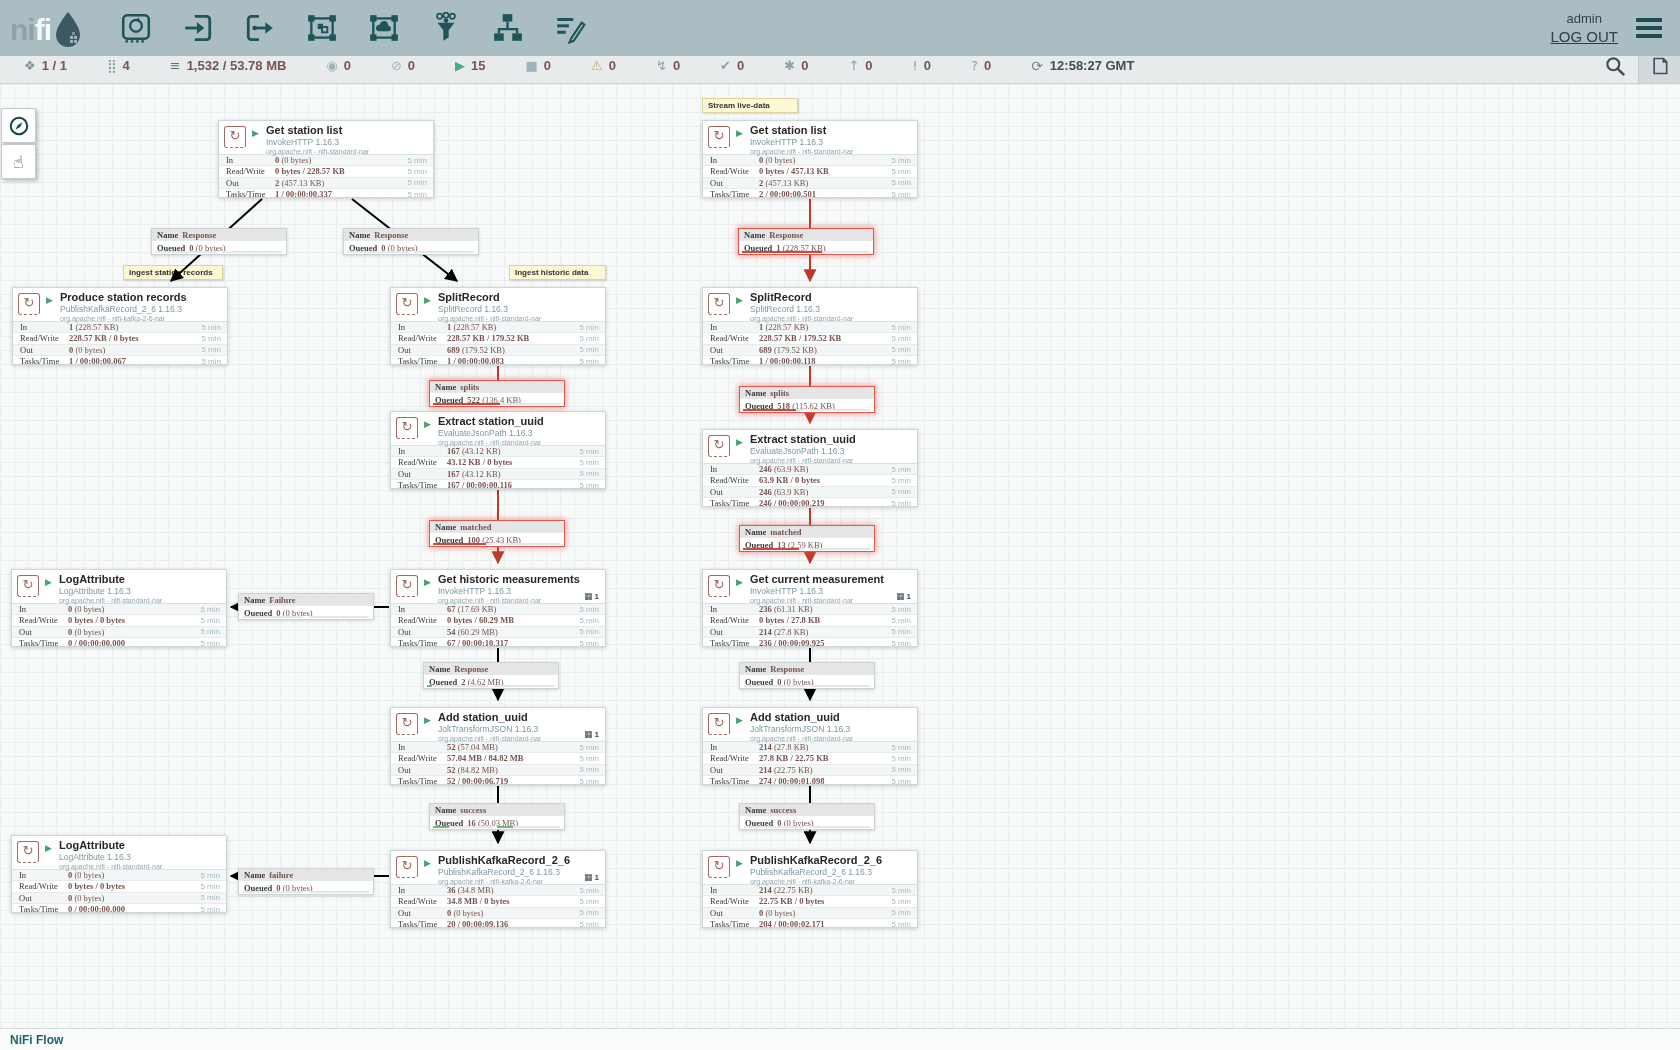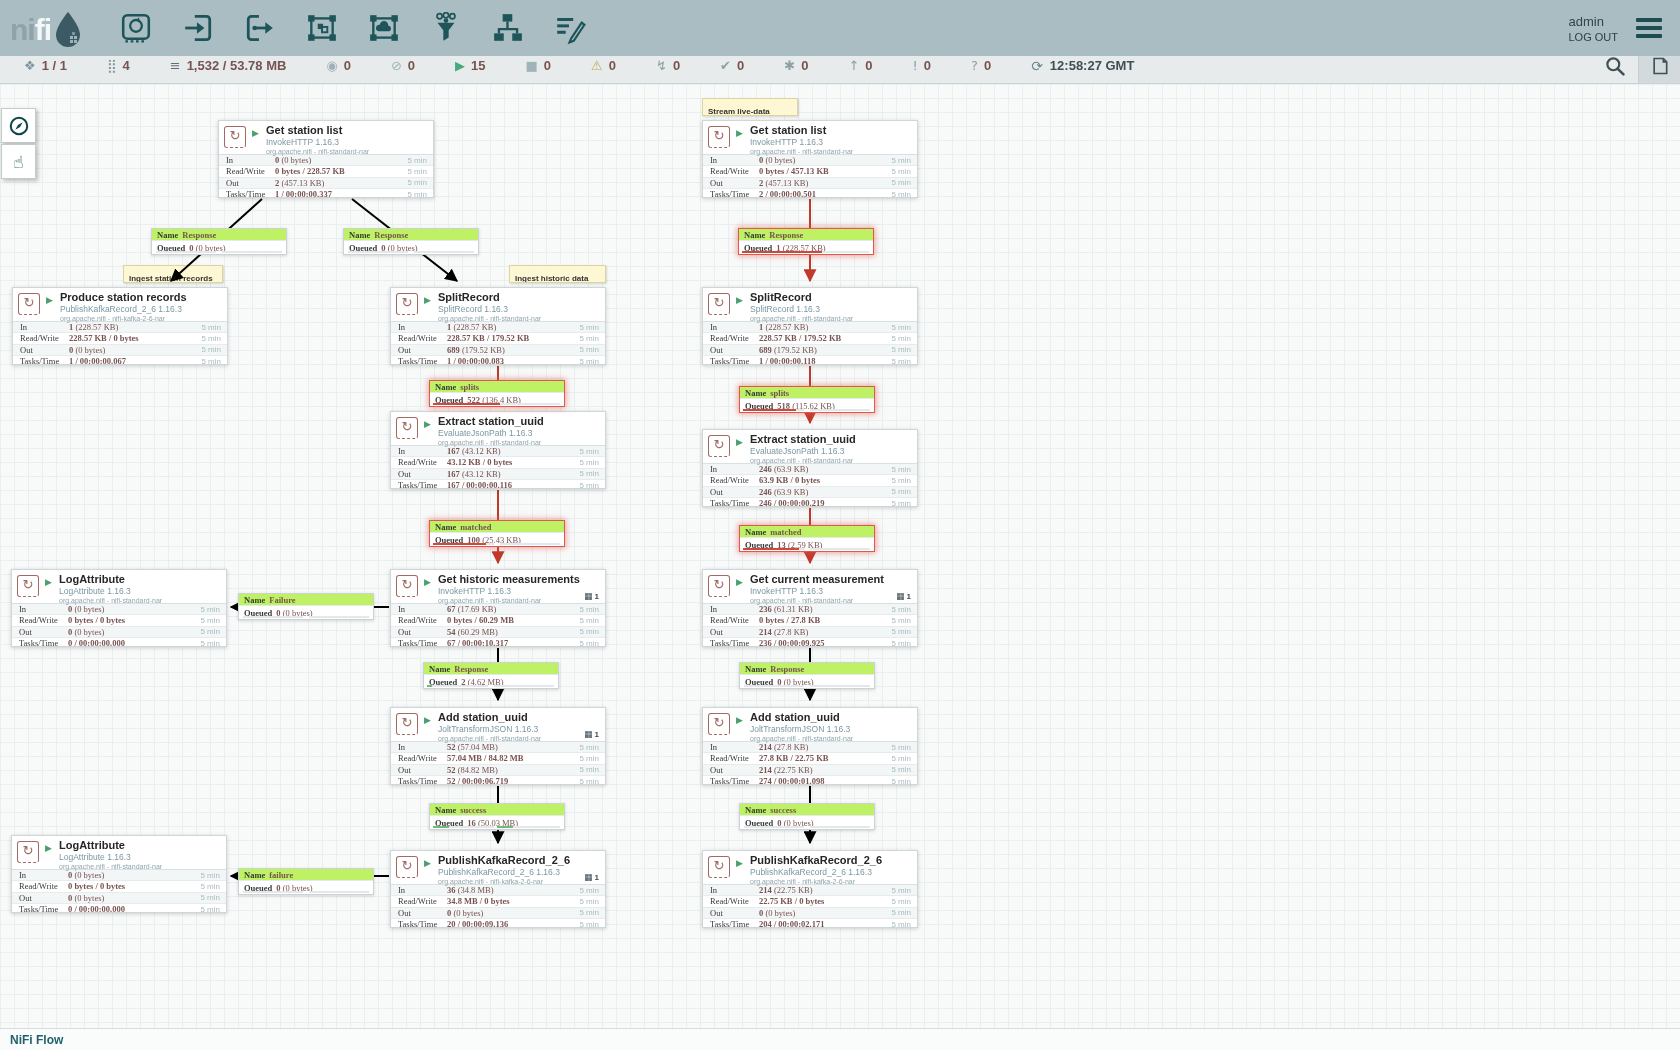--- a/index.html
+++ b/index.html
@@ -10,23 +10,23 @@
   #header { position:absolute; left:0; top:0; width:1680px; height:56px;
     background:#aabdc2; display:flex; align-items:center; z-index:20; }
   #logo { display:flex; align-items:flex-end; margin-left:10px; height:40px; }
   #logo .ni { font-size:30px; font-weight:bold; color:#90a2a8; letter-spacing:-1px; line-height:36px;}
   #logo .fi { font-size:30px; font-weight:bold; color:#f5f8f8; letter-spacing:-1px; line-height:36px;}
   #logo svg { margin-left:2px; }
   #component-toolbar { display:flex; align-items:center; gap:28px; margin-left:36px; }
   #component-toolbar .tool { width:34px; height:34px; display:flex; align-items:center;
     justify-content:center; cursor:grab; }
   #header-right { margin-left:auto; display:flex; align-items:center; margin-right:14px; gap:14px;}
-  #user-block { display:flex; flex-direction:column; align-items:flex-start; }
+  #user-block { display:flex; flex-direction:column; align-items:center; }
   #user-name { font-size:13px; color:#33454c; }
-  #logout-link { font-size:11px; color:#2f4047; cursor:pointer; margin-top:2px;}
+  #logout-link { font-size:15px; color:#2f4047; text-decoration:underline; cursor:pointer; margin-top:2px;}
   #hamburger { display:flex; flex-direction:column; gap:4px; cursor:pointer; padding:4px;}
   #hamburger span { display:block; width:26px; height:4px; background:#1d4d52; border-radius:1px;}
 
   
   #statusbar { position:absolute; left:0; top:48px; width:1680px; height:36px;
     background:#e7ebec; border-bottom:1px solid #c9d2d4; display:flex; align-items:center;
     padding-left:24px; z-index:19; }
   #status-items { display:flex; align-items:center; gap:40px; }
   .sb-item { display:flex; align-items:center; gap:6px; }
   .sb-glyph { font-size:13px; line-height:13px; font-family:"DejaVu Sans",sans-serif; }
@@ -42,21 +42,21 @@
   
   #canvas { position:absolute; left:0; top:84px; width:1680px; height:944px;
     background-color:#f8fafa;
     background-image:linear-gradient(#e9eeee 1px, transparent 1px),
                      linear-gradient(90deg,#e9eeee 1px, transparent 1px);
     background-size:14px 14px; overflow:hidden; }
   #wires { position:absolute; left:0; top:0; z-index:2; pointer-events:none; }
 
   .sticky-label { position:absolute; z-index:1; height:15px; background:#fdf7d3;
     border:1px solid #dcd49f; box-shadow:1px 1px 2px rgba(0,0,0,.15);
-    font-size:8px; font-weight:bold; color:#333; padding:8px 5px; white-space:nowrap;
+    font-size:8px; font-weight:bold; color:#333; padding:2px 5px; white-space:nowrap;
     overflow:hidden; cursor:move; }
 
   .processor { position:absolute; width:216px; height:78px; background:#fff; z-index:3;
     border:1px solid #cfd6d9; box-shadow:0 1px 4px rgba(0,0,0,.18); cursor:move; }
   .phead { position:relative; height:33px; }
   .picon { position:absolute; left:5px; top:5px; width:22px; height:22px;
     border:1.5px solid #a26a60; border-bottom-style:dashed; border-radius:3px;
     color:#a26a60; font-size:13px; line-height:18px; text-align:center;
     font-family:"DejaVu Sans",sans-serif; }
   .prun { position:absolute; left:33px; top:7px; font-size:9px; color:#4aa06d;
@@ -78,21 +78,21 @@
   .rval { color:#775351; }
   .rval b { font-weight:bold; }
   .rrest { font-weight:normal; }
   .rper { margin-left:auto; padding-right:6px; color:#a9bcc1;
     font-family:"Liberation Sans",sans-serif; font-size:8px; }
 
   .queue { position:absolute; width:136px; height:27px; background:#fff; z-index:4;
     border:1px solid #ccd2d5; box-shadow:0 1px 3px rgba(0,0,0,.15); cursor:pointer;
     font-family:"Liberation Serif","DejaVu Serif",serif; }
   .queue.alert { border:1px solid #e0584b; box-shadow:0 0 6px 1px rgba(224,88,75,.55); }
-  .qrow1 { height:12px; background:#bef264; border-bottom:1px solid #e4e9ea;
+  .qrow1 { height:12px; background:#e5e5e5; border-bottom:1px solid #e4e9ea;
     display:flex; align-items:center; font-size:8.5px; padding-left:5px; }
   .qrow2 { height:13px; display:flex; align-items:center; font-size:8.5px; padding-left:5px;
     position:relative; }
   .qkey { color:#3a3a3a; font-weight:bold; margin-right:4px; }
   .qname { color:#775351; font-weight:bold; }
   .qval  { color:#775351; }
   .qval b { font-weight:bold; }
   .qtrack { position:absolute; bottom:1px; height:2px; background:#e3e8ea; }
   .qtrack.t-left  { left:4px;  width:45%; }
   .qtrack.t-right { right:4px; width:45%; }

